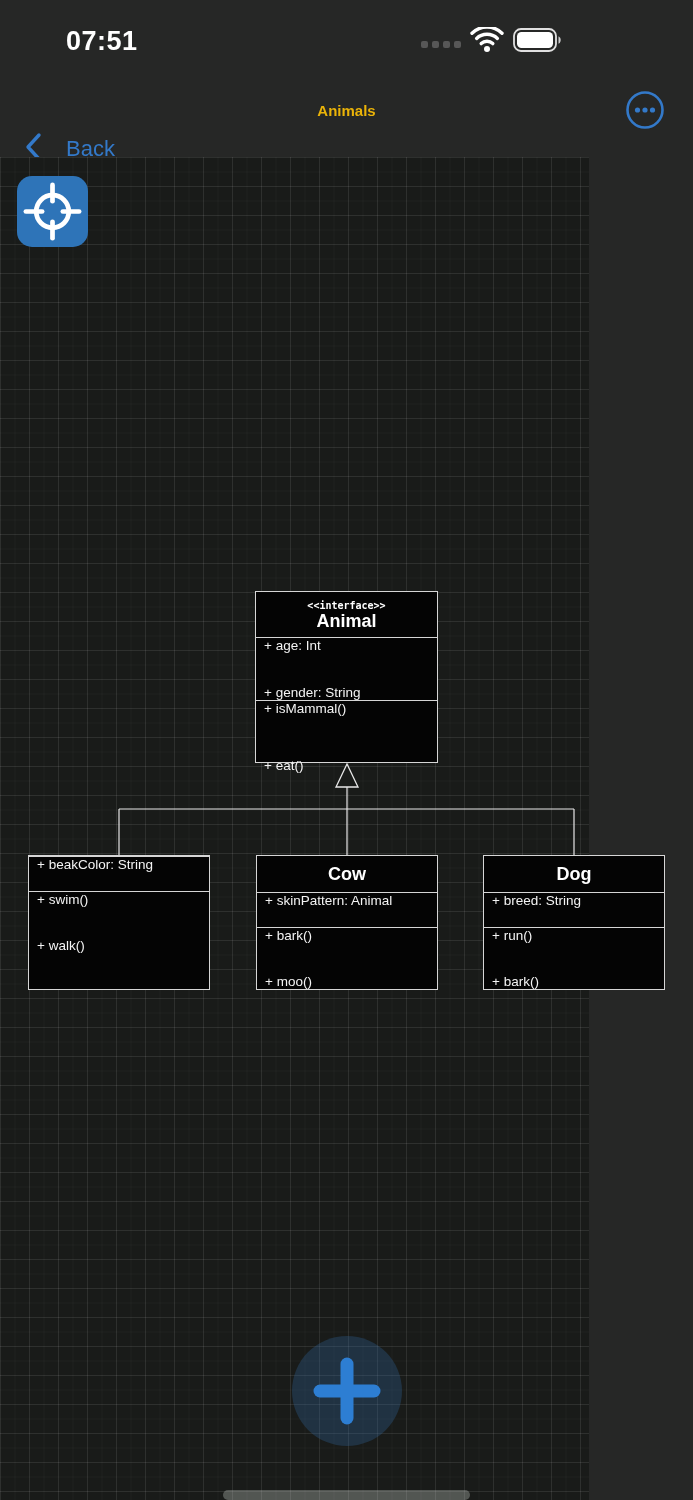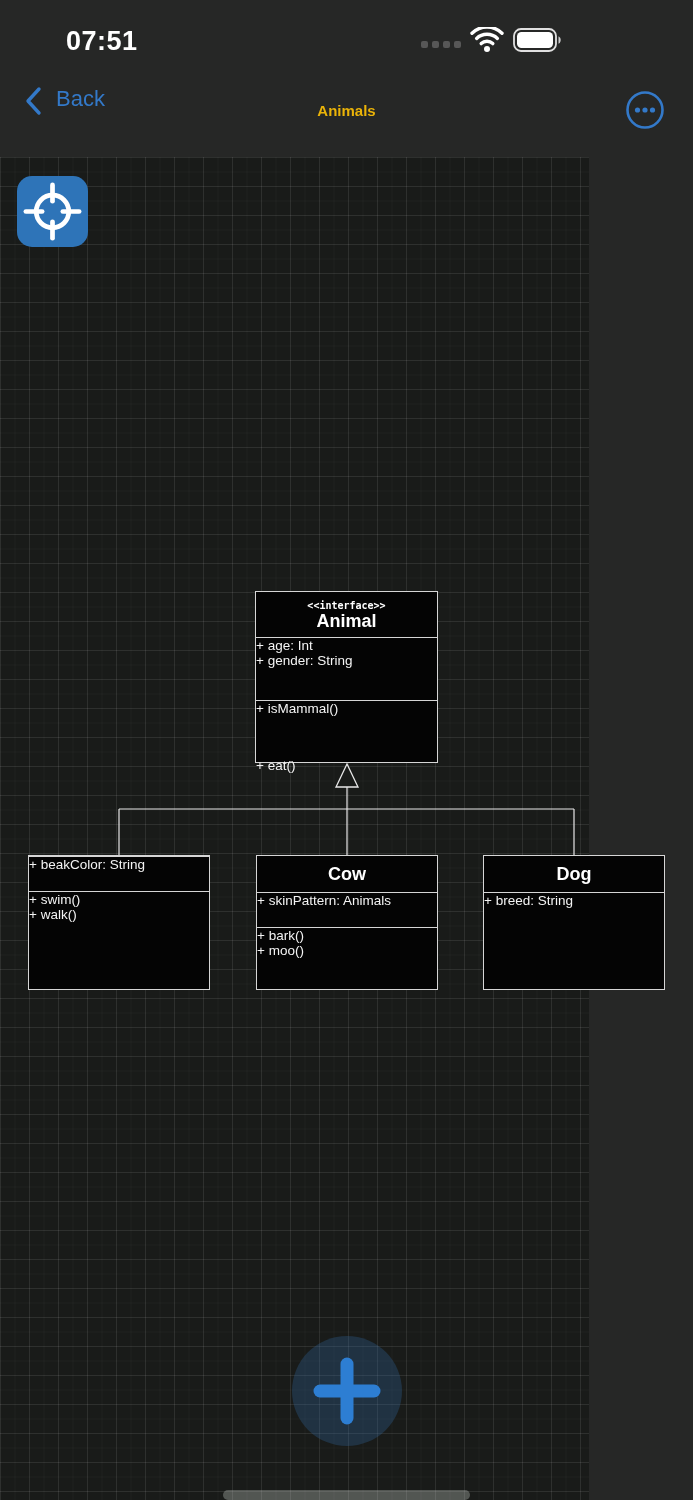--- a/index.html
+++ b/index.html
@@ -26,21 +26,21 @@
     font-size:27px;font-weight:700;letter-spacing:.5px;
   }
   .status-icons{position:absolute;right:30px;top:27px;display:flex;align-items:center;gap:8px;}
   .cell-dots{display:flex;gap:4px;margin-top:8px;}
   .cell-dots span{width:7px;height:7px;border-radius:2px;background:#575757;display:block;}
   .wifi-svg,.batt-svg{display:block;}
 
   
   .nav-bar{position:absolute;left:0;top:75px;width:693px;height:70px;}
   .back-button{
-    position:absolute;left:24px;top:11px;height:70px;display:flex;align-items:flex-start;gap:14px;
+    position:absolute;left:24px;top:17px;height:70px;display:flex;align-items:flex-end;gap:24px;
     background:none;border:none;cursor:pointer;color:var(--accent-blue);
   }
   .back-label{font-size:22px;color:var(--accent-blue);}
   .nav-title{
     position:absolute;left:0;right:0;top:0;height:70px;display:flex;align-items:center;justify-content:center;
     color:#eab308;font-size:15px;font-weight:700;
   }
   .more-button{
     position:absolute;right:28px;top:15px;width:40px;height:40px;
     background:none;border:none;cursor:pointer;padding:0;
@@ -68,21 +68,22 @@
     position:absolute;background:var(--box-bg);border:1px solid var(--box-border);
     color:#f4f4f4;cursor:pointer;
   }
   .uml-header{display:flex;flex-direction:column;align-items:center;justify-content:center;}
   .stereotype{
     font-family:"DejaVu Sans Mono",monospace;font-weight:700;font-size:10px;line-height:13px;color:#fff;
   }
   .uml-title{font-size:18px;font-weight:700;color:#fff;line-height:19px;}
   .uml-section{
     border-top:1px solid var(--box-border);
-    display:flex;flex-direction:column;justify-content:flex-start;
+    display:flex;flex-direction:column;justify-content:space-between;
+    padding-left:8px;
   }
   .uml-row{font-size:13.5px;color:#f4f4f4;}
 
   .class-animal{left:255px;top:434px;width:183px;height:172px;}
   .class-animal .uml-header{height:45px;}
   .class-animal .sec-attrs{height:63px;}
   .class-animal .sec-methods{height:62px;gap:42px;}
 
   .class-duck{left:28px;top:698px;width:182px;height:135px;}
   .class-cow{left:256px;top:698px;width:182px;height:135px;}
@@ -193,34 +194,38 @@
         <div class="uml-row">+ swim()</div>
         <div class="uml-row">+ walk()</div>
       </div>
     </div>
 
     <div class="uml-class class-sub class-cow">
       <div class="uml-header">
         <div class="uml-title">Cow</div>
       </div>
       <div class="uml-section sec-attrs">
-        <div class="uml-row">+ skinPattern: Animals</div>
+        <div class="uml-row">+ skinPattern: Animal</div>
       </div>
       <div class="uml-section sec-methods">
         <div class="uml-row">+ bark()</div>
         <div class="uml-row">+ moo()</div>
       </div>
     </div>
 
     <div class="uml-class class-sub class-dog">
       <div class="uml-header">
         <div class="uml-title">Dog</div>
       </div>
       <div class="uml-section sec-attrs">
         <div class="uml-row">+ breed: String</div>
+      </div>
+      <div class="uml-section sec-methods">
+        <div class="uml-row">+ run()</div>
+        <div class="uml-row">+ bark()</div>
       </div>
     </div>
 
     <button class="add-btn">
       <svg width="70" height="70" viewBox="0 0 70 70">
         <line x1="8" y1="35" x2="62" y2="35" stroke="#2d7ed3" stroke-width="13" stroke-linecap="round"></line>
         <line x1="35" y1="8" x2="35" y2="62" stroke="#2d7ed3" stroke-width="13" stroke-linecap="round"></line>
       </svg>
     </button>
 

